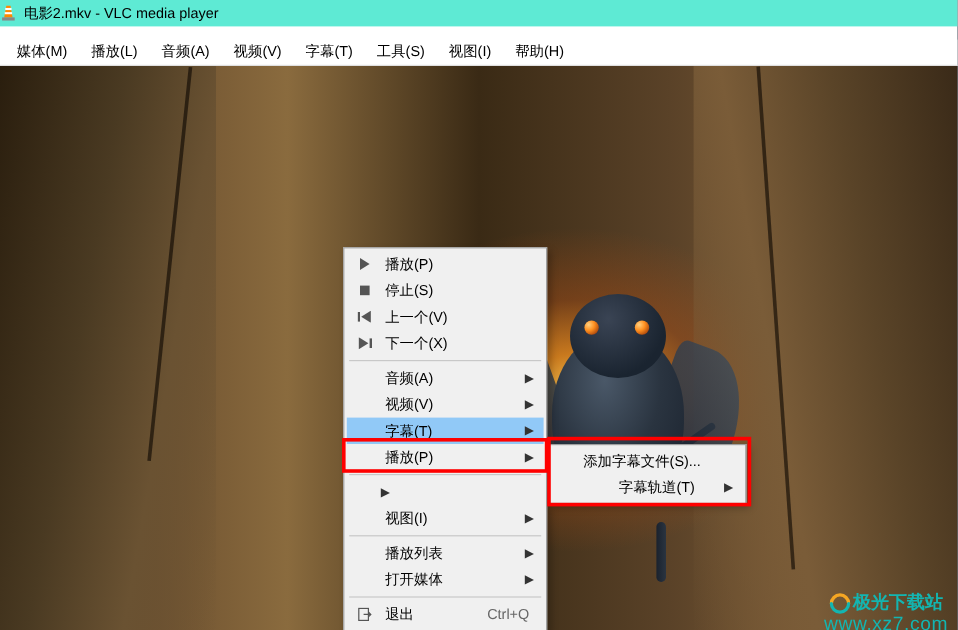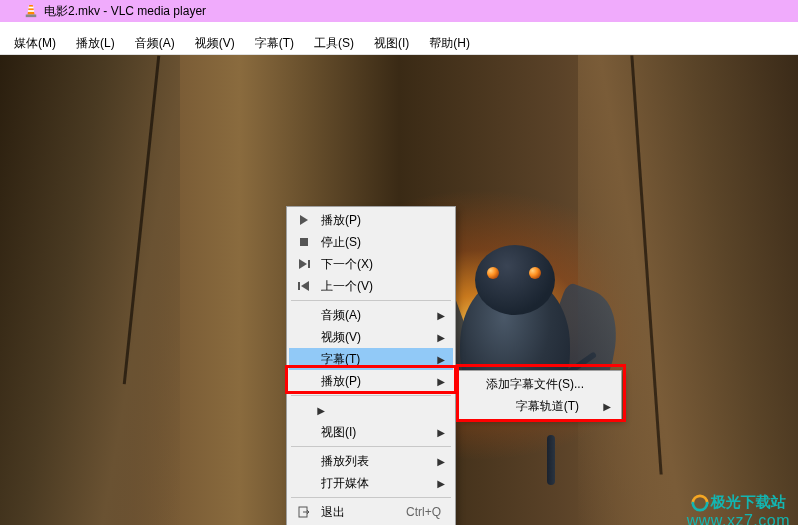--- a/index.html
+++ b/index.html
@@ -1,18 +1,18 @@
 <!DOCTYPE html>
 <html><head>
 <meta charset="utf-8">
 <style>
 * { margin: 0; padding: 0; box-sizing: border-box; font-family: "Microsoft YaHei", "SimSun", Arial, sans-serif; }
 body { width: 798px; height: 525px; background: #fff; position: relative; overflow: hidden; }
 
-.title-bar { height: 22px; background: #f0abfc; display: flex; align-items: center; padding: 2px 24px; font-size: 12px; gap: 6px; }
+.title-bar { height: 22px; background: #5eead4; display: flex; align-items: center; padding: 2px 0; font-size: 12px; gap: 6px; }
 .title-bar .vlc-icon { width: 14px; height: 14px; }
 .title-bar .title-text { color: #000; }
 
 .menu-bar { height: 22px; background: #fff; display: flex; align-items: center; font-size: 12px; padding: 0 4px; border-bottom: 1px solid #e0e0e0; margin-top: 11px; }
 .menu-bar .menu-item { padding: 2px 10px; cursor: default; }
 
 .video-area { position: relative; width: 798px; height: 481px; background: #0f172a; overflow: hidden; }
 
 
 .cave-bg { position:absolute; inset:0; background:
@@ -111,35 +111,35 @@
         <svg width="10" height="10" viewBox="0 0 10 10">
             <rect x="1" y="1" width="8" height="8" fill="#555"></rect>
           </svg>
       </span>
       <span class="label-col">停止(S)</span>
       <span class="arrow-col"></span>
     </div>
     <div class="menu-row">
       <span class="icon-col">
         <svg width="12" height="10" viewBox="0 0 12 10">
+            <rect x="0" y="1" width="2" height="8" fill="#555"></rect>
+            <path d="M11 0 L3 5 L11 10 Z" fill="#555"></path>
+          </svg>
+      </span>
+      <span class="label-col">上一个(V)</span>
+      <span class="arrow-col"></span>
+    </div>
+    <div class="menu-row">
+      <span class="icon-col">
+        <svg width="12" height="10" viewBox="0 0 12 10">
             <path d="M1 0 L9 5 L1 10 Z" fill="#555"></path>
             <rect x="10" y="1" width="2" height="8" fill="#555"></rect>
           </svg>
       </span>
       <span class="label-col">下一个(X)</span>
-      <span class="arrow-col"></span>
-    </div>
-    <div class="menu-row">
-      <span class="icon-col">
-        <svg width="12" height="10" viewBox="0 0 12 10">
-            <rect x="0" y="1" width="2" height="8" fill="#555"></rect>
-            <path d="M11 0 L3 5 L11 10 Z" fill="#555"></path>
-          </svg>
-      </span>
-      <span class="label-col">上一个(V)</span>
       <span class="arrow-col"></span>
     </div>
     <div class="separator"></div>
     <div class="menu-row">
       <span class="icon-col"></span>
       <span class="label-col">音频(A)</span>
       <span class="arrow-col">▶</span>
     </div>
     <div class="menu-row">
       <span class="icon-col"></span>

